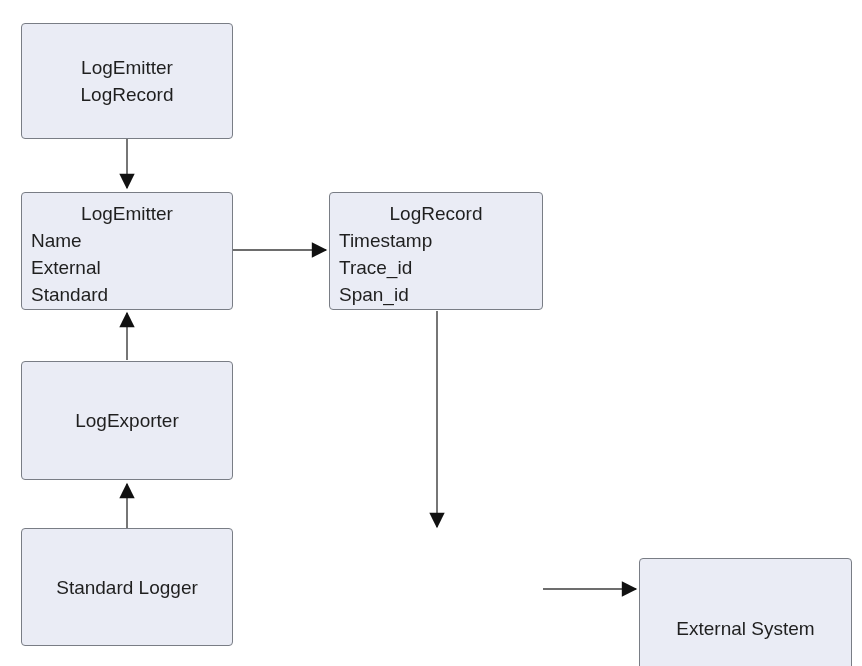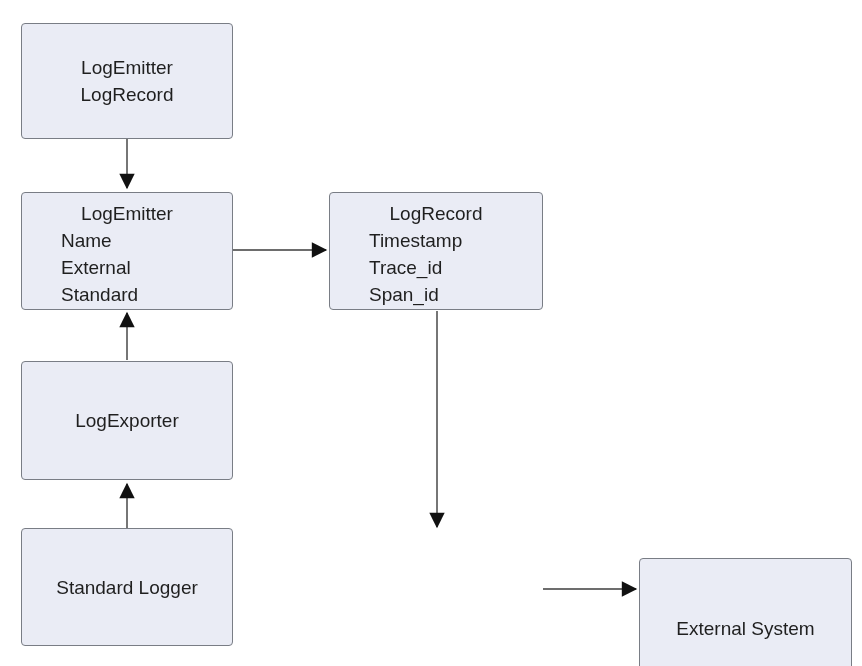--- a/index.html
+++ b/index.html
@@ -55,21 +55,20 @@
   .node.center .line{display:block;}
   .node.record{
     padding-top:7px;
   }
   .node.record .title{
     text-align:center;
   }
   .node.record .attr{
     text-align:left;
     padding-left:9px;
-    margin-left:30px;
   }
 </style>
 </head>
 <body>
 
 <div class="canvas">
 
   <svg class="edges" viewBox="0 0 862 666" xmlns="http://www.w3.org/2000/svg">
     <defs>
       <marker id="ah" viewBox="0 0 10 10" refX="9.2" refY="5" markerWidth="13" markerHeight="11" orient="auto-start-reverse">

